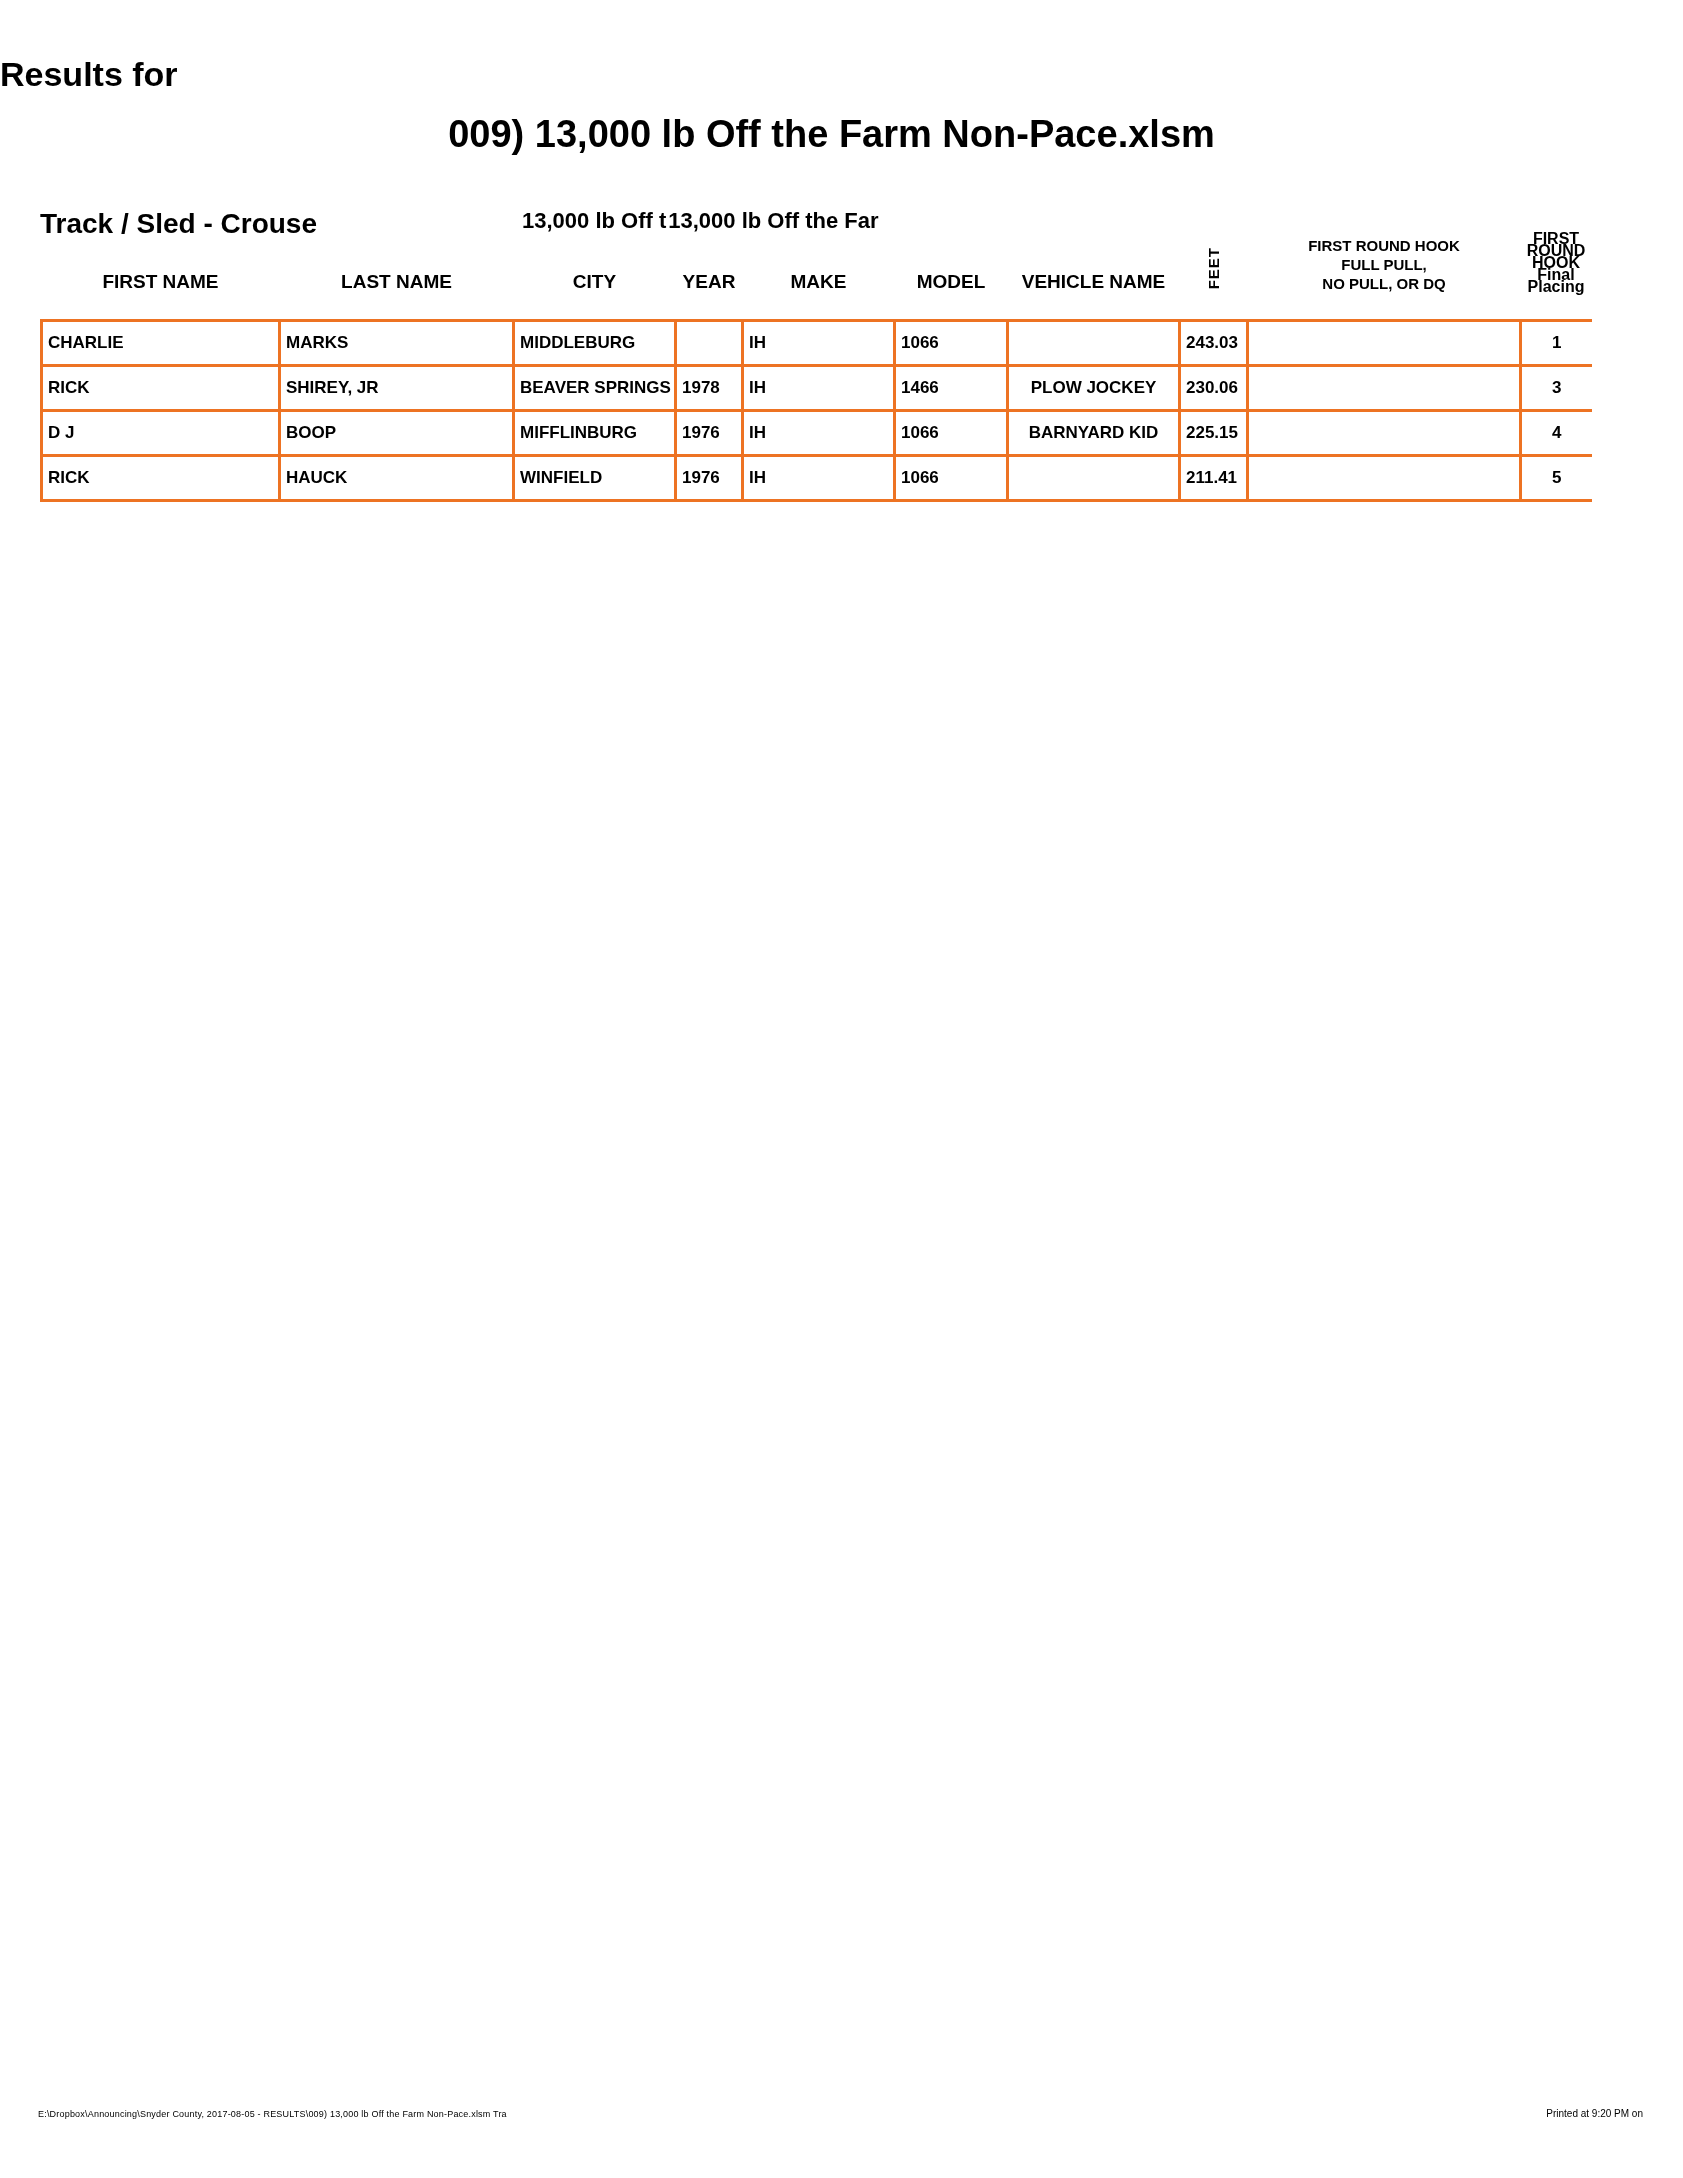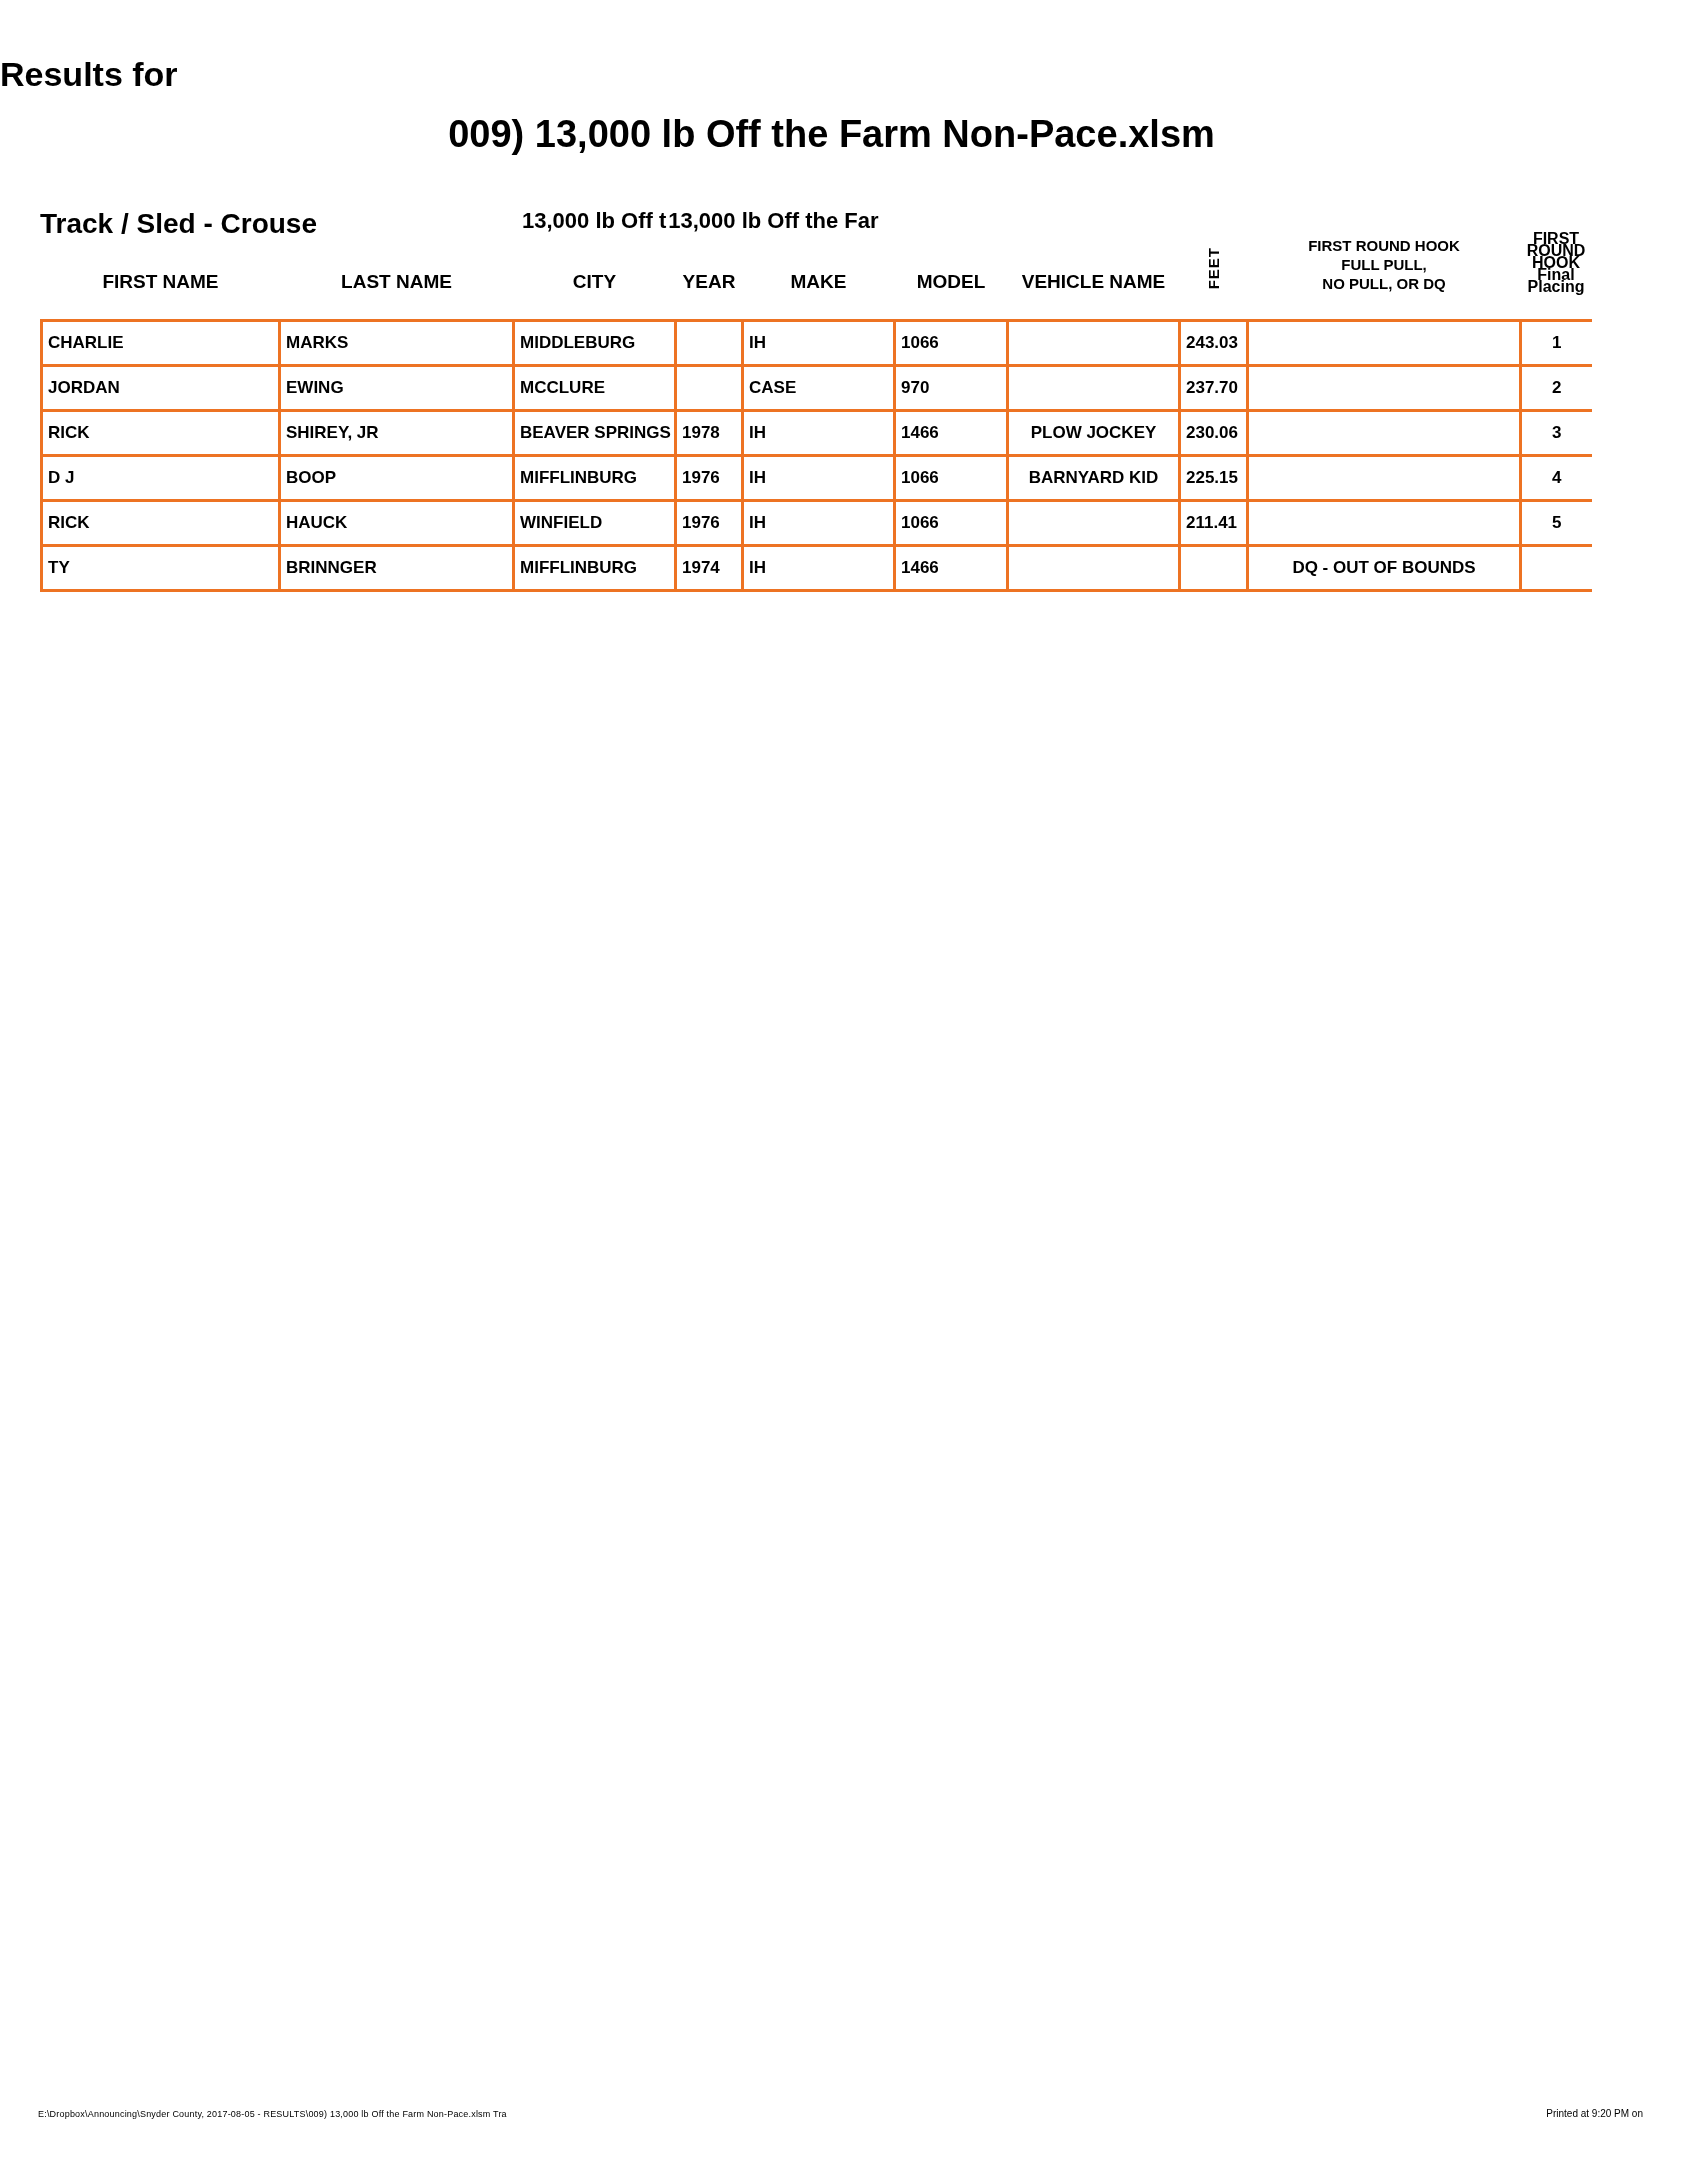--- a/index.html
+++ b/index.html
@@ -125,32 +125,20 @@
       <td>MIDDLEBURG</td>
       <td></td>
       <td>IH</td>
       <td>1066</td>
       <td class="center"></td>
       <td>243.03</td>
       <td class="center"></td>
       <td class="center">1</td>
     </tr>
     <tr>
-      <td>JORDAN</td>
-      <td>EWING</td>
-      <td>MCCLURE</td>
-      <td></td>
-      <td>CASE</td>
-      <td>970</td>
-      <td class="center"></td>
-      <td>237.70</td>
-      <td class="center"></td>
-      <td class="center">2</td>
-    </tr>
-    <tr>
       <td>RICK</td>
       <td>SHIREY, JR</td>
       <td>BEAVER SPRINGS</td>
       <td>1978</td>
       <td>IH</td>
       <td>1466</td>
       <td class="center">PLOW JOCKEY</td>
       <td>230.06</td>
       <td class="center"></td>
       <td class="center">3</td>
@@ -172,30 +160,18 @@
       <td>HAUCK</td>
       <td>WINFIELD</td>
       <td>1976</td>
       <td>IH</td>
       <td>1066</td>
       <td class="center"></td>
       <td>211.41</td>
       <td class="center"></td>
       <td class="center">5</td>
     </tr>
-    <tr>
-      <td>TY</td>
-      <td>BRINNGER</td>
-      <td>MIFFLINBURG</td>
-      <td>1974</td>
-      <td>IH</td>
-      <td>1466</td>
-      <td class="center"></td>
-      <td></td>
-      <td class="center">DQ - OUT OF BOUNDS</td>
-      <td class="center"></td>
-    </tr>
   </tbody>
 </table>
 
 <div class="footer-left">E:\Dropbox\Announcing\Snyder County, 2017-08-05 - RESULTS\009) 13,000 lb Off the Farm Non-Pace.xlsm  Tra</div>
 <div class="footer-right">Printed at 9:20 PM on</div>
 
 
 </body></html>

